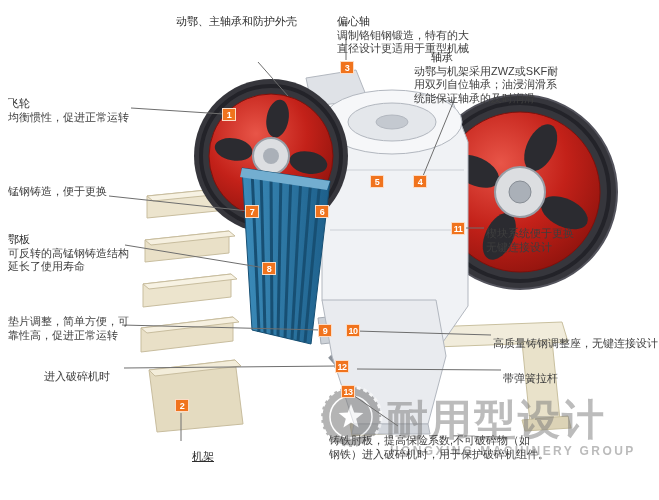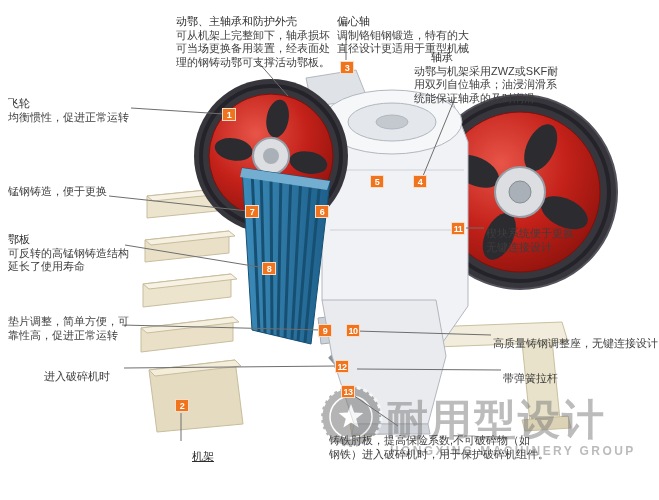--- a/index.html
+++ b/index.html
@@ -154,23 +154,20 @@
       <line x1="501" y1="370" x2="357" y2="369"></line>
       <line x1="398" y1="426" x2="350" y2="393"></line>
     </g>
   </svg>
 
   <div class="wm-cn">耐用型设计</div>
   <div class="wm-en">HONGXING MACHINERY GROUP</div>
 
   <div class="lbl" style="left:176px;top:7px">
     <span class="t">动鄂、主轴承和防护外壳</span>
-    <span class="b">可从机架上完整卸下，轴承损坏
-可当场更换备用装置，经表面处
-理的钢铸动鄂可支撑活动鄂板。</span>
   </div>
   <div class="lbl" style="left:337px;top:7px">
     <span class="t">偏心轴</span>
     <span class="b">调制铬钼钢锻造，特有的大
 直径设计更适用于重型机械</span>
   </div>
   <div class="lbl" style="left:414px;top:43px">
     <span class="t ind17">轴承</span>
     <span class="b">动鄂与机架采用ZWZ或SKF耐
 用双列自位轴承；油浸润滑系

